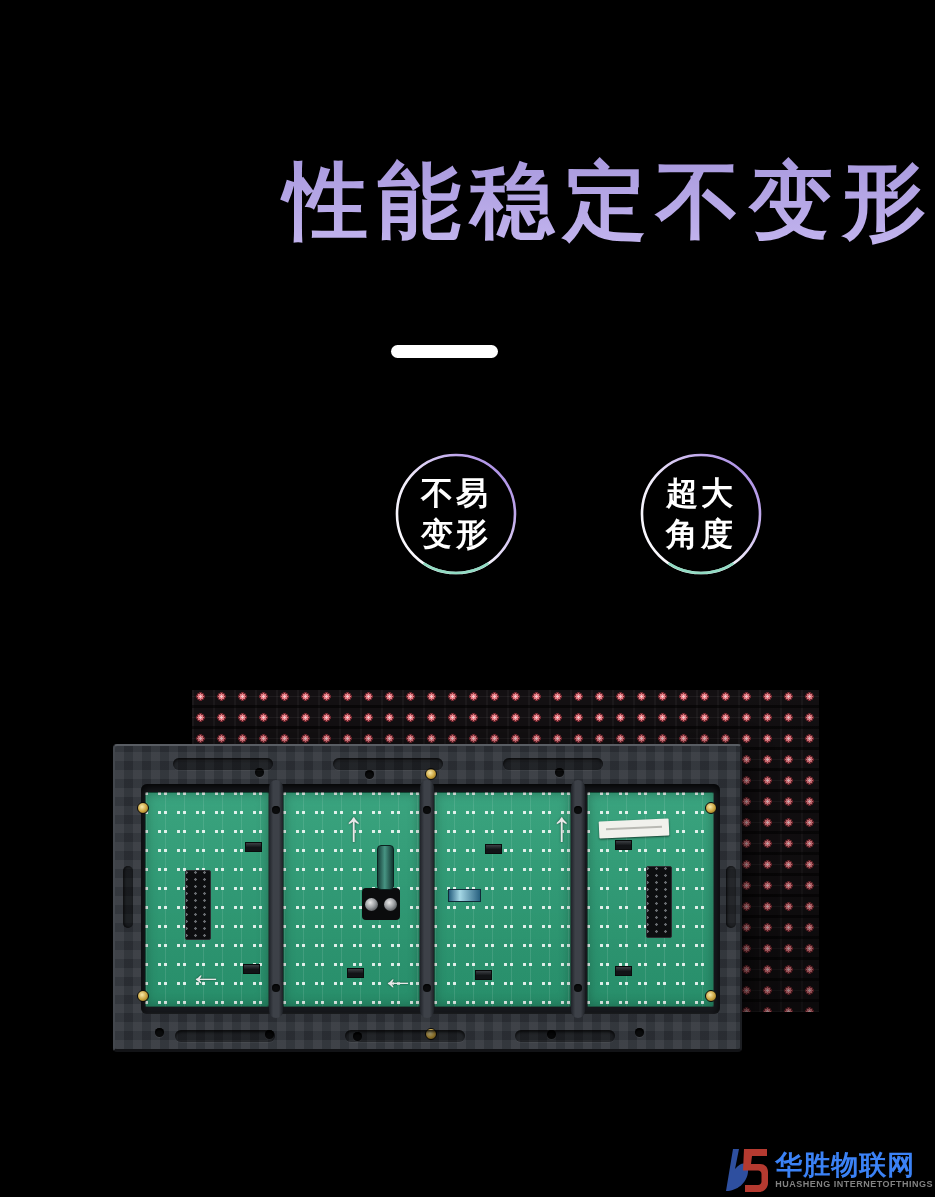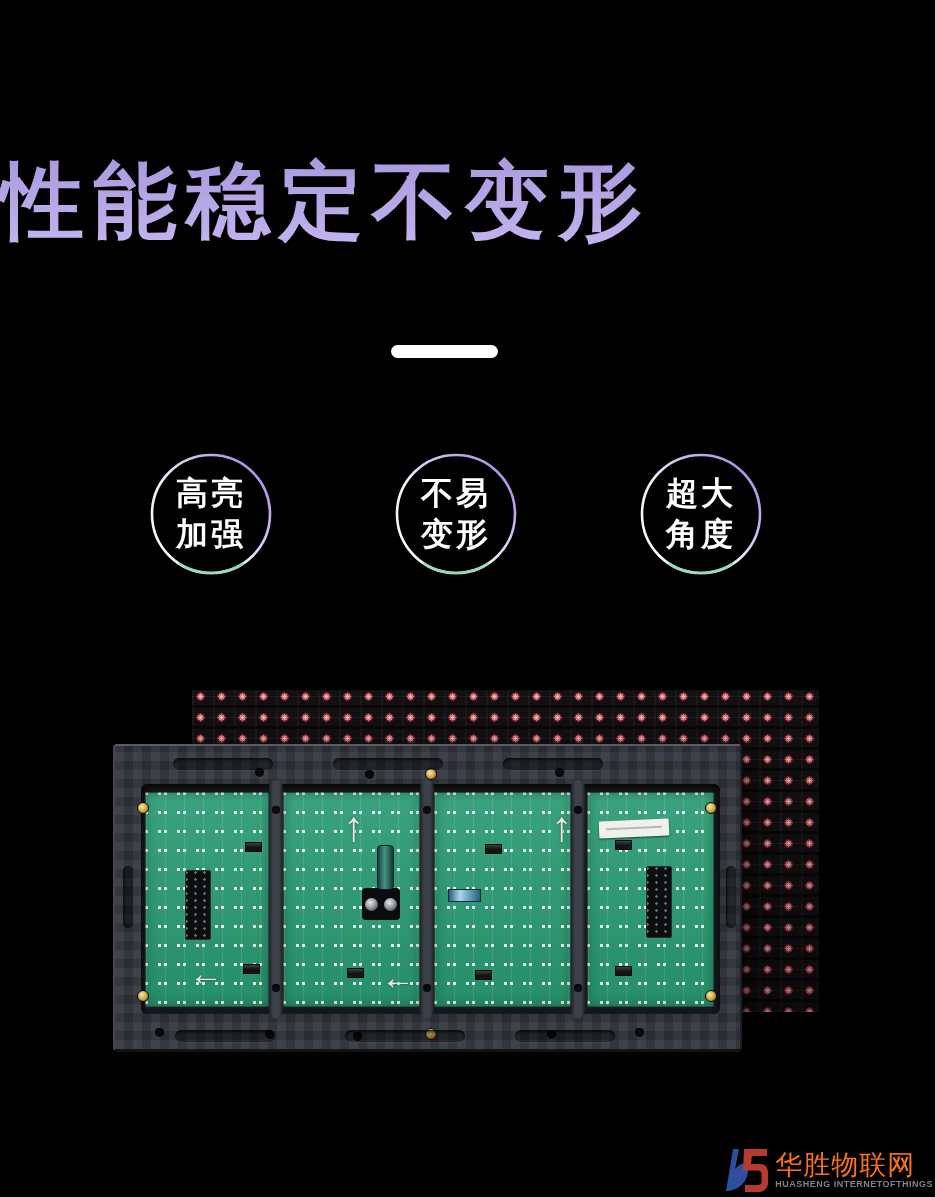--- a/index.html
+++ b/index.html
@@ -9,21 +9,21 @@
 
   
   .title1 {
     position:absolute; left:0; right:0; top:60px; text-align:center;
     font-size:84px; font-weight:bold; letter-spacing:6px; line-height:1.06;
     background:linear-gradient(180deg,#ffffff 0%,#ffffff 30%,#9dd9c2 95%);
     -webkit-background-clip:text; background-clip:text; color:transparent;
     white-space:nowrap;
   }
   .title2 {
-    position:absolute; left:0; right:0; top:157px; text-align:left;
+    position:absolute; left:0; right:0; top:157px; text-align:right;
     font-size:84px; font-weight:bold; letter-spacing:9px; line-height:1.06;
     background:linear-gradient(180deg,#a99ade 0%,#c2b4ee 100%);
     -webkit-background-clip:text; background-clip:text; color:transparent;
     white-space:nowrap;
   }
   .subtitle {
     position:absolute; left:0; right:0; top:266px; text-align:center;
     font-size:41px; font-weight:bold; color:#ffffff; letter-spacing:2px; word-spacing:22px;
     white-space:nowrap;
   }
@@ -121,21 +121,21 @@
   .hole { position:absolute; width:9px; height:9px; border-radius:50%; background:#0a0b0c;
     box-shadow:inset 0 2px 2px #000, 0 1px 0 rgba(255,255,255,0.07); }
   .notch { position:absolute; height:12px; border-radius:6px; background:rgba(0,0,0,0.33);
     box-shadow:inset 0 2px 3px rgba(0,0,0,0.75), 0 1px 0 rgba(255,255,255,0.045); }
   .slot { position:absolute; width:10px; height:62px; border-radius:5px; background:rgba(0,0,0,0.4);
     box-shadow:inset 1px 0 3px rgba(0,0,0,0.8); }
 
   
   .watermark { position:absolute; right:2px; bottom:4px; display:flex; align-items:center; gap:5px; }
   .wm-text { display:flex; flex-direction:column; align-items:flex-start; }
-  .wm-cn { font-size:27px; font-weight:normal; color:#f97316; letter-spacing:1px; line-height:1.05; white-space:nowrap; }
+  .wm-cn { font-size:27px; font-weight:bold; color:#3b82f6; letter-spacing:1px; line-height:1.05; white-space:nowrap; }
   .wm-en { font-size:9px; font-weight:bold; color:#828282; letter-spacing:0.5px; white-space:nowrap; }
   .defs-svg { position:absolute; width:0; height:0; }
 </style>
 </head>
 <body>
 
 <div class="stage">
 
   <svg class="defs-svg" aria-hidden="true">
     <defs>
@@ -144,30 +144,20 @@
         <stop offset="0.45" stop-color="#f0ecfa"></stop>
         <stop offset="0.75" stop-color="#c0a8ec"></stop>
         <stop offset="1" stop-color="#9d7ee0"></stop>
       </linearGradient>
     </defs>
   </svg>
 
   <h1 class="title2">性能稳定不变形</h1>
   <div class="pill"></div>
 
-  <div class="badge badge1">
-    <svg viewBox="0 0 124 124">
-      <circle cx="62" cy="62" r="59" fill="none" stroke="url(#ringGrad)" stroke-width="2.6"></circle>
-      <circle cx="62" cy="62" r="59" fill="none" stroke="#86d8bc" stroke-width="2.6" stroke-linecap="round" pathLength="100" stroke-dasharray="18 82" stroke-dashoffset="-16" opacity="0.9"></circle>
-    </svg>
-    <div class="btxt">
-      <span>高亮</span>
-      <span>加强</span>
-    </div>
-  </div>
   <div class="badge badge3">
     <svg viewBox="0 0 124 124">
       <circle cx="62" cy="62" r="59" fill="none" stroke="url(#ringGrad)" stroke-width="2.6"></circle>
       <circle cx="62" cy="62" r="59" fill="none" stroke="#86d8bc" stroke-width="2.6" stroke-linecap="round" pathLength="100" stroke-dasharray="18 82" stroke-dashoffset="-16" opacity="0.9"></circle>
     </svg>
     <div class="btxt">
       <span>超大</span>
       <span>角度</span>
     </div>
   </div>

